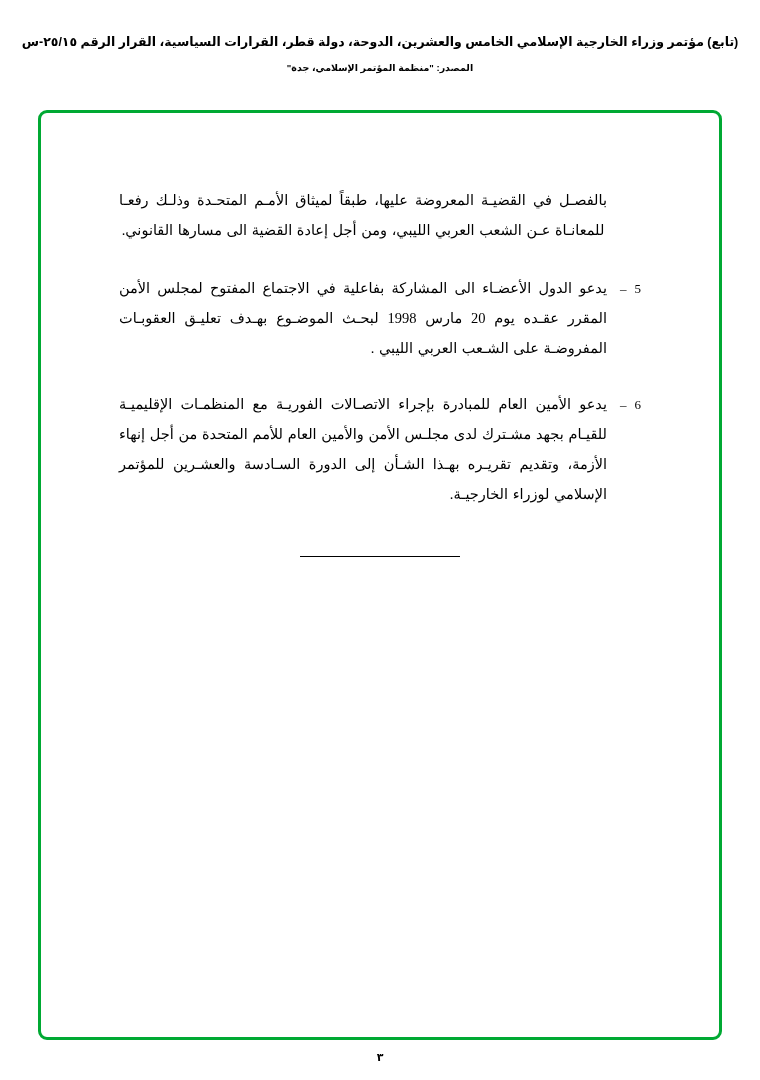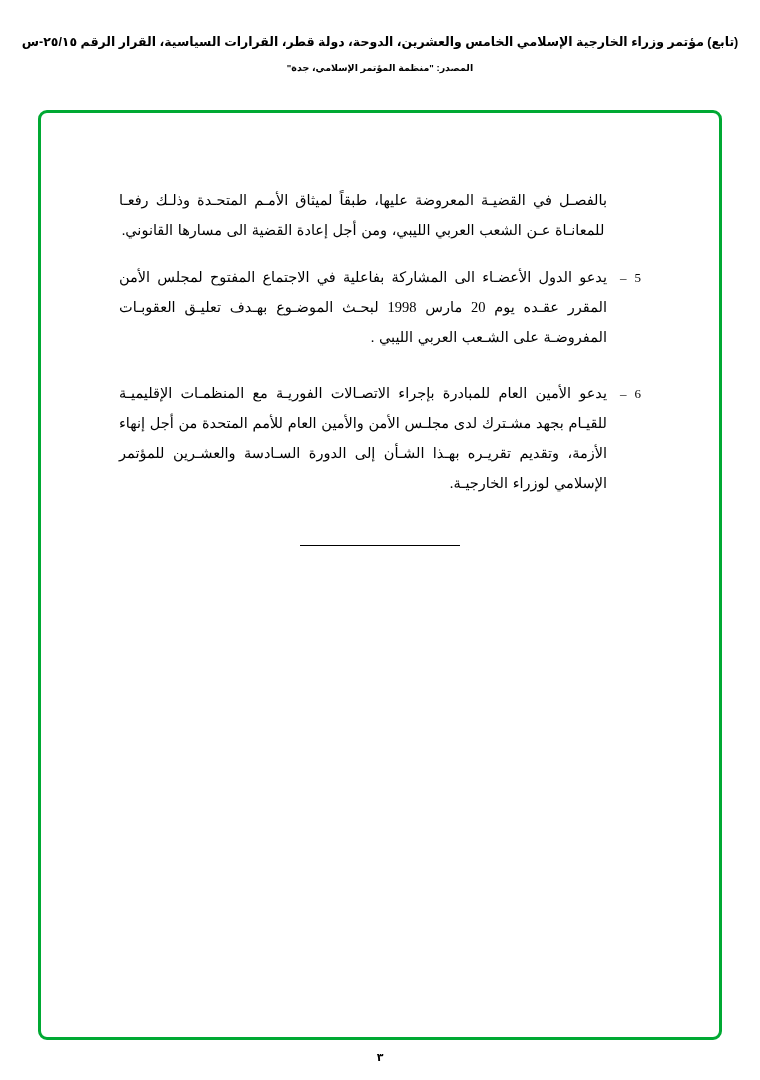--- a/index.html
+++ b/index.html
@@ -104,21 +104,21 @@
   .para.continuation .ptext {
     text-align: justify;
     text-align-last: center;
   }
   .para .ptext b {
     font-weight: normal;
   }
 
   
   .para.continuation {
-    margin-bottom: 17px;
+    margin-bottom: 28px;
   }
 
   
   .rule-wrap {
     margin-top: 34px;
     text-align: center;
   }
   .rule {
     display: inline-block;
     width: 160px;

